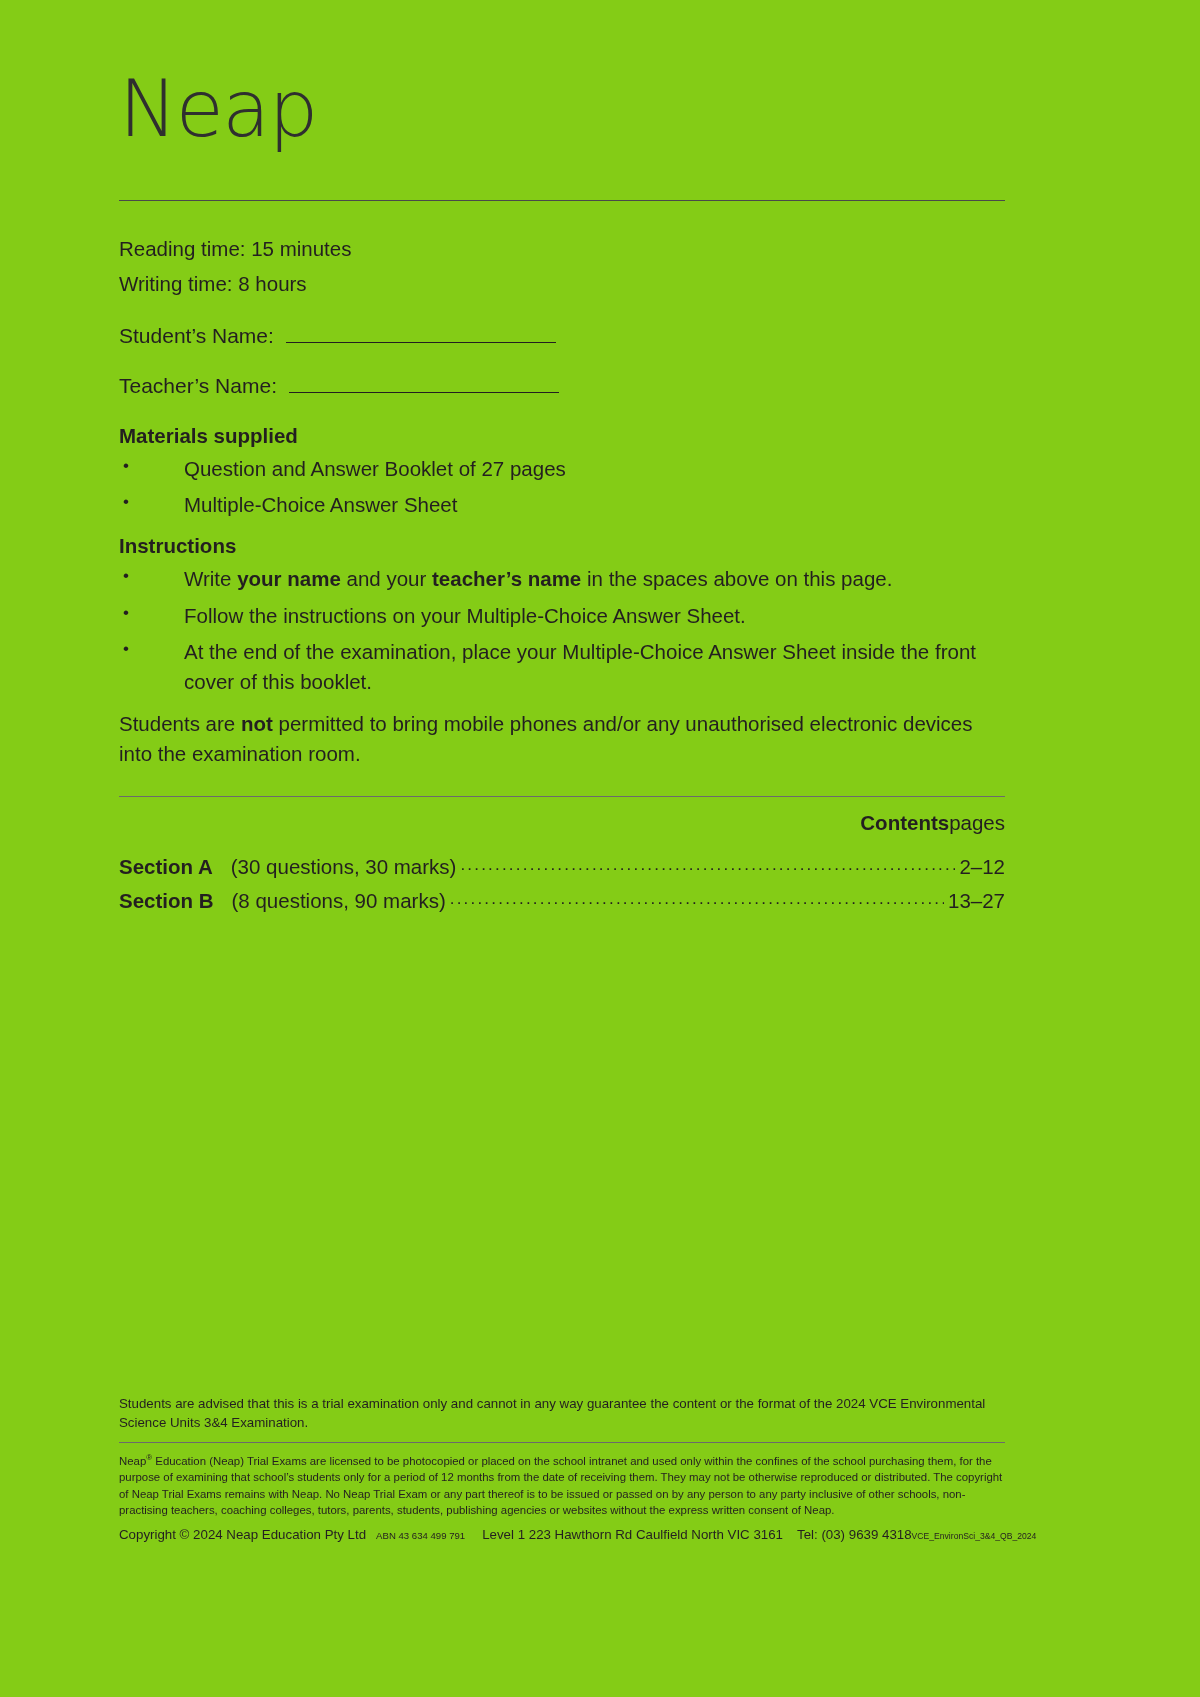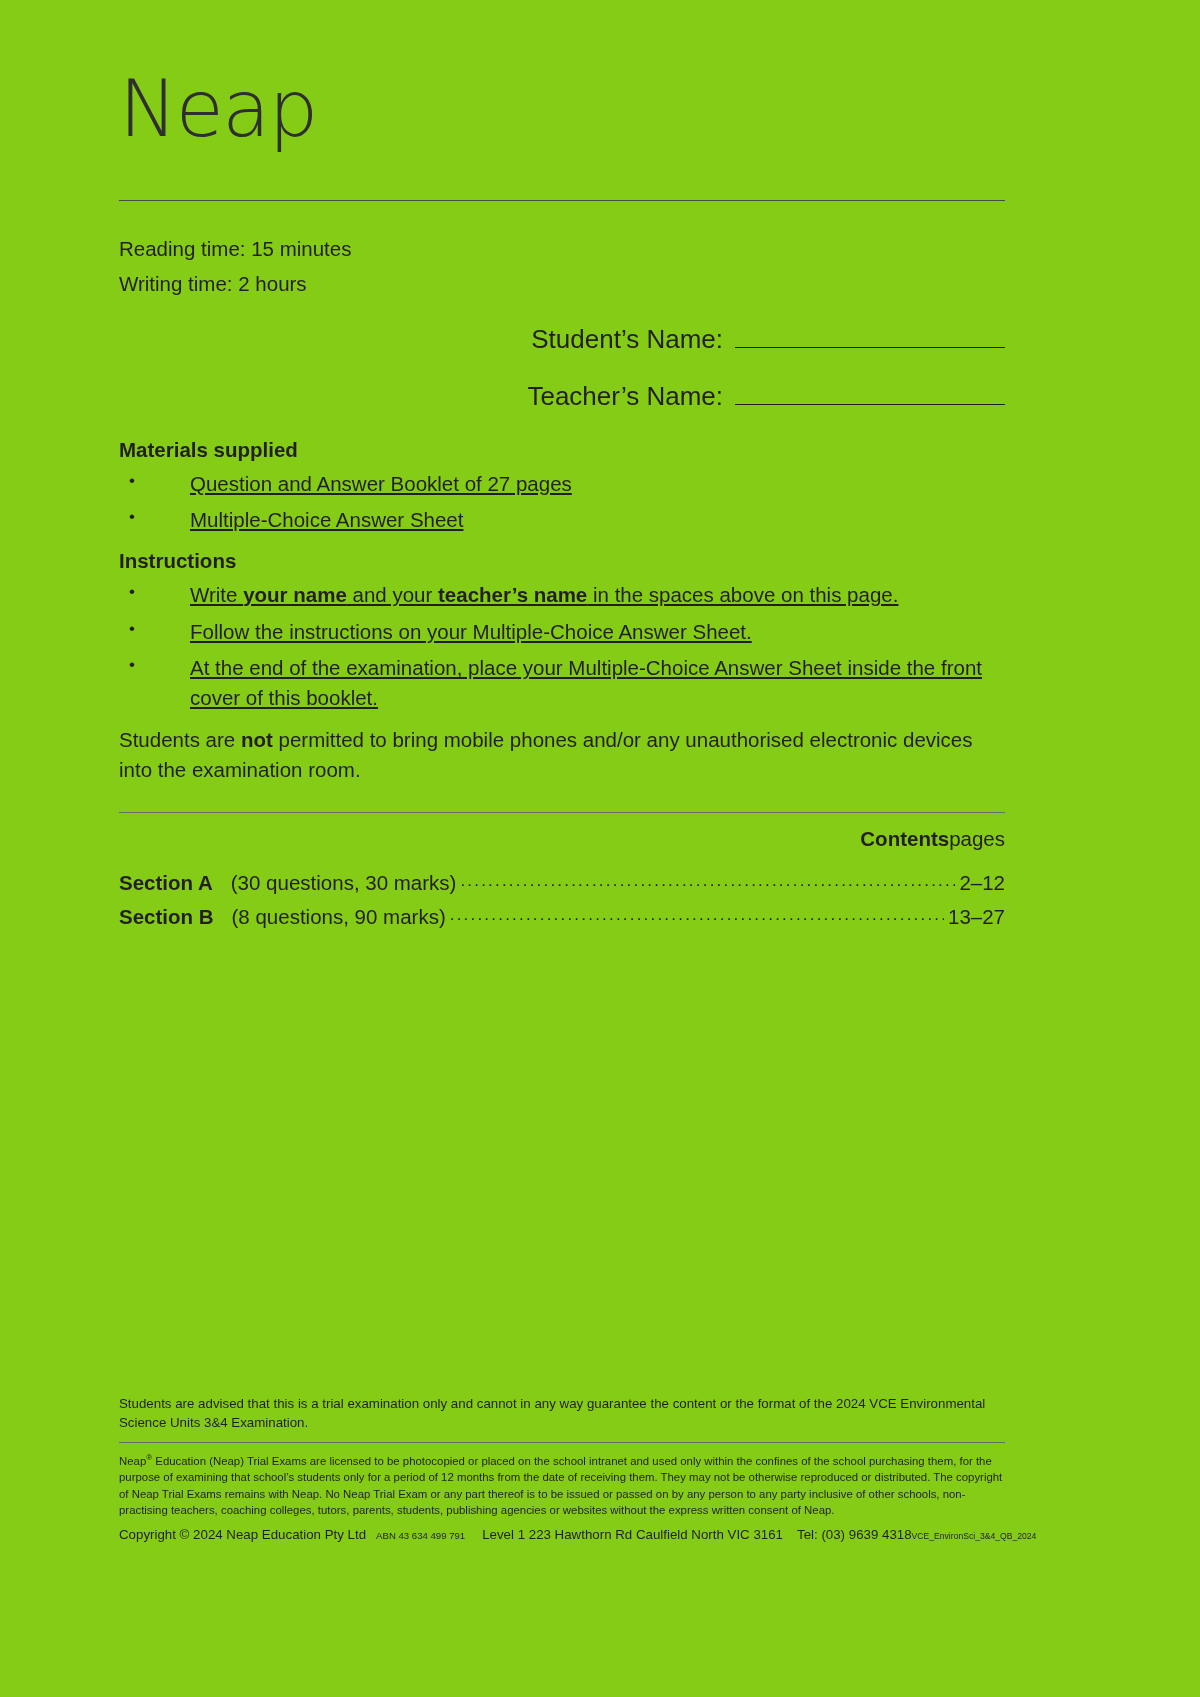--- a/index.html
+++ b/index.html
@@ -73,25 +73,24 @@
     margin-top: 30px;
     font-size: 20.5px;
     line-height: 1.72;
   }
 
   
   .name-fields {
     margin-top: 22px;
   }
   .name-row {
-    font-size: 26px;
+    font-size: 21px;
     display: flex;
     align-items: baseline;
     margin-bottom: 26px;
-    justify-content: flex-end;
   }
   .name-label {
     white-space: nowrap;
   }
   .name-line {
     display: inline-block;
     width: 270px;
     border-bottom: 1.4px solid #231f20;
     margin-left: 12px;
     height: 14px;
@@ -99,23 +98,22 @@
 
   
   .sec-head {
     font-size: 20.5px;
     font-weight: bold;
     margin-top: 14px;
     margin-bottom: 6px;
   }
   ul.bullets {
     list-style: none;
-    margin: 7px;
+    margin: 1px;
     padding: 0;
-    text-decoration: underline;
   }
   ul.bullets li {
     font-size: 20.5px;
     line-height: 1.45;
     padding-left: 64px;
     position: relative;
     margin-bottom: 7px;
   }
   ul.bullets li:before {
     content: "\2022";
@@ -224,21 +222,21 @@
   <div class="content">
 
     <div class="logo-block">
       <div class="logo">Neap</div>
       <div class="logo-rule"></div>
     </div>
 
 
     <div class="times">
       <div>Reading time: 15 minutes</div>
-      <div>Writing time: 2 hours</div>
+      <div>Writing time: 8 hours</div>
     </div>
 
     <div class="name-fields">
       <div class="name-row">
         <span class="name-label">Student’s Name:</span>
         <span class="name-line"></span>
       </div>
       <div class="name-row">
         <span class="name-label">Teacher’s Name:</span>
         <span class="name-line"></span>

